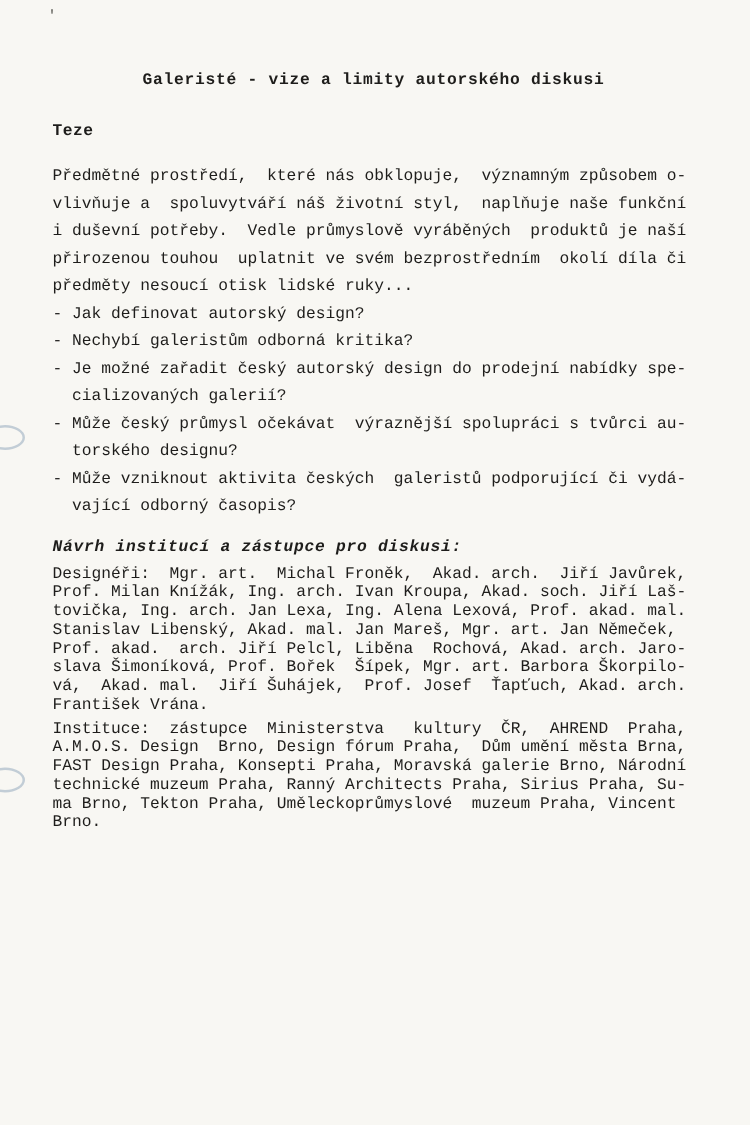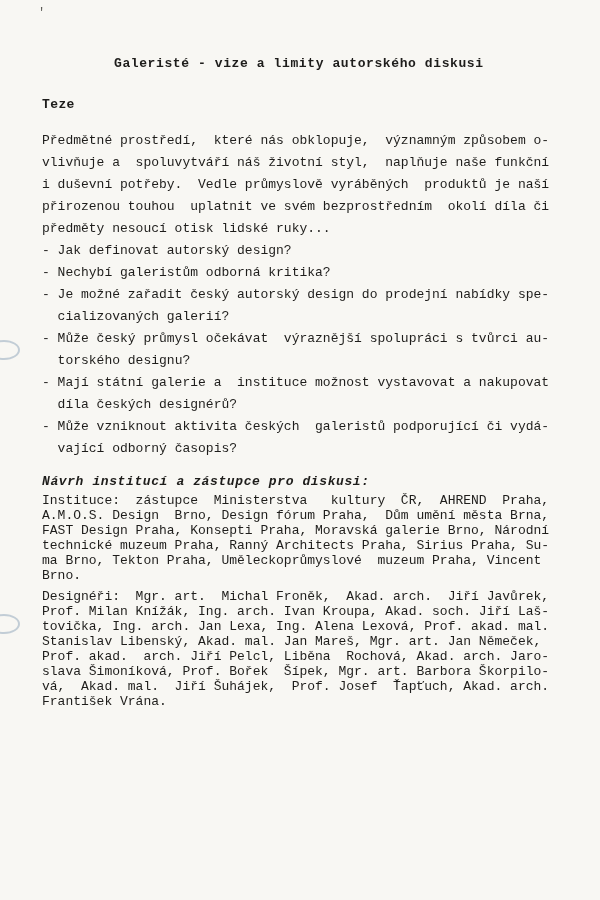--- a/index.html
+++ b/index.html
@@ -108,37 +108,35 @@
 přirozenou touhou  uplatnit ve svém bezprostředním  okolí díla či
 předměty nesoucí otisk lidské ruky...</div>
 
   <div class="questions">
     <div class="question">- Jak definovat autorský design?</div>
     <div class="question">- Nechybí galeristům odborná kritika?</div>
     <div class="question">- Je možné zařadit český autorský design do prodejní nabídky spe-
   cializovaných galerií?</div>
     <div class="question">- Může český průmysl očekávat  výraznější spolupráci s tvůrci au-
   torského designu?</div>
-    <div class="question">- Mají státní galerie a  instituce možnost vystavovat a nakupovat
-  díla českých designérů?</div>
     <div class="question">- Může vzniknout aktivita českých  galeristů podporující či vydá-
   vající odborný časopis?</div>
   </div>
 
   <div class="discussion-heading">Návrh institucí a zástupce pro diskusi:</div>
-
-  <div class="tight institutions">Instituce:  zástupce  Ministerstva   kultury  ČR,  AHREND  Praha,
-A.M.O.S. Design  Brno, Design fórum Praha,  Dům umění města Brna,
-FAST Design Praha, Konsepti Praha, Moravská galerie Brno, Národní
-technické muzeum Praha, Ranný Architects Praha, Sirius Praha, Su-
-ma Brno, Tekton Praha, Uměleckoprůmyslové  muzeum Praha, Vincent
-Brno.</div>
 
   <div class="tight designers">Designéři:  Mgr. art.  Michal Froněk,  Akad. arch.  Jiří Javůrek,
 Prof. Milan Knížák, Ing. arch. Ivan Kroupa, Akad. soch. Jiří Laš-
 tovička, Ing. arch. Jan Lexa, Ing. Alena Lexová, Prof. akad. mal.
 Stanislav Libenský, Akad. mal. Jan Mareš, Mgr. art. Jan Němeček,
 Prof. akad.  arch. Jiří Pelcl, Liběna  Rochová, Akad. arch. Jaro-
 slava Šimoníková, Prof. Bořek  Šípek, Mgr. art. Barbora Škorpilo-
 vá,  Akad. mal.  Jiří Šuhájek,  Prof. Josef  Ťapťuch, Akad. arch.
 František Vrána.</div>
 
+  <div class="tight institutions">Instituce:  zástupce  Ministerstva   kultury  ČR,  AHREND  Praha,
+A.M.O.S. Design  Brno, Design fórum Praha,  Dům umění města Brna,
+FAST Design Praha, Konsepti Praha, Moravská galerie Brno, Národní
+technické muzeum Praha, Ranný Architects Praha, Sirius Praha, Su-
+ma Brno, Tekton Praha, Uměleckoprůmyslové  muzeum Praha, Vincent
+Brno.</div>
+
 </div>
 
 </body></html>

